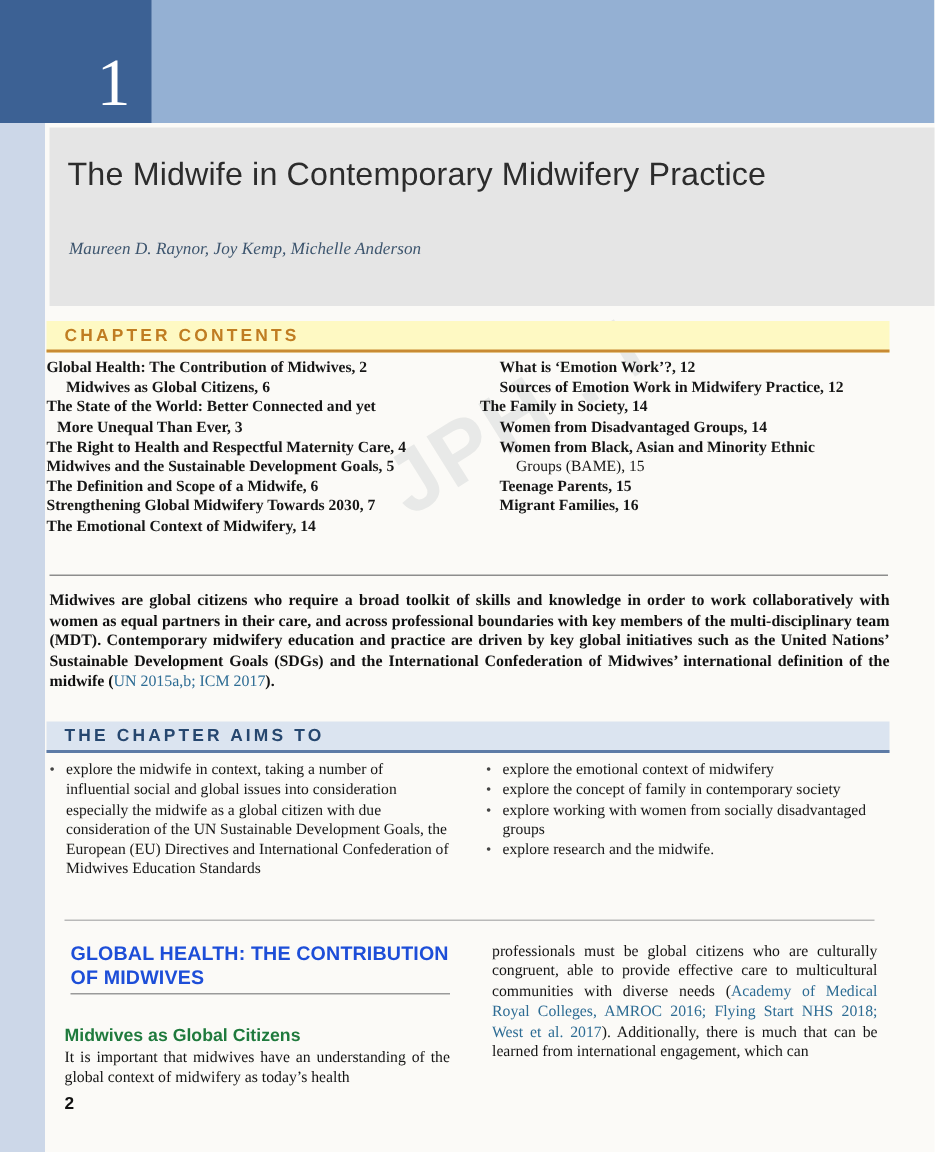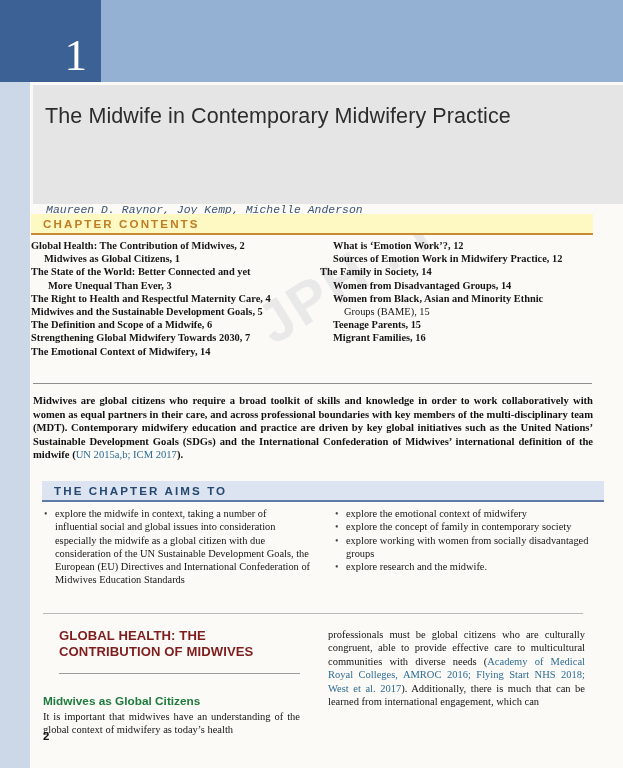--- a/index.html
+++ b/index.html
@@ -79,27 +79,26 @@
     font-size: 21.5px;
     line-height: 26px;
     font-weight: 400;
     color: #2c2c2c;
     letter-spacing: 0.1px;
   }
   .chapter-authors {
     position: absolute;
     left: 13px; top: 75px;
     width: 540px;
-    font-family: Liberation Mono, monospace;
+    font-family: Liberation Serif, serif;
     font-style: italic;
     font-size: 11.4px;
     font-weight: 500;
     color: #3d556e;
     letter-spacing: 0.05px;
-    margin-top: 44px;
   }
 
   
   .watermark {
     position: absolute;
     left: 245px; top: 300px;
     font-family: "Liberation Sans", sans-serif;
     font-size: 58px;
     font-weight: 700;
     color: rgba(110, 120, 135, 0.13);
@@ -138,21 +137,21 @@
   .contents-col.right { padding-left: 8px; }
   .toc-entry {
     font-family: "Liberation Serif", serif;
     font-size: 10.4px;
     line-height: 13.2px;
     color: #161616;
     margin: 0;
   }
   .toc-entry.l1 { font-weight: 700; }
   .toc-entry.l2 { font-weight: 700; padding-left: 13px; }
-  .toc-entry.cont { font-weight: 700; padding-left: 17px; }
+  .toc-entry.cont { font-weight: 700; padding-left: 7px; }
   .toc-entry.cont2 { font-weight: 400; padding-left: 24px; }
 
   .contents-rule {
     position: absolute;
     left: 33px; top: 383px;
     width: 559px;
     height: 1px;
     background: #8d8d8d;
   }
 
@@ -166,21 +165,21 @@
     line-height: 13.6px;
     font-weight: 700;
     text-align: justify;
     color: #121212;
   }
   .cite { color: #2d6c94; font-weight: 400; }
 
   
   .aims-box {
     position: absolute;
-    left: 42px; top: 481px;
+    left: 31px; top: 481px;
     width: 562px;
   }
   .aims-head {
     background: #dbe4f0;
     padding: 3px 0 3px 12px;
     border-bottom: 2px solid #5d7ba6;
     font-family: "Liberation Sans", sans-serif;
     font-size: 11.6px;
     font-weight: 700;
     letter-spacing: 2.1px;
@@ -229,25 +228,25 @@
     display: flex;
   }
   .body-col { width: 50%; box-sizing: border-box; padding-right: 14px; }
   .body-col.right { padding-left: 14px; padding-right: 0; }
 
   .h1-main {
     font-family: "Liberation Sans", sans-serif;
     font-size: 13.1px;
     line-height: 15.5px;
     font-weight: 700;
-    color: #7f1d1d;
+    color: #1d4ed8;
     letter-spacing: 0.1px;
-    margin: 0 0 3px 16px;
+    margin: 0 0 3px 4px;
     border-bottom: 1px solid #9a9a9a;
-    padding-bottom: 14px;
+    padding-bottom: 3px;
   }
   .h2-sub {
     font-family: "Liberation Sans", sans-serif;
     font-size: 11.8px;
     font-weight: 700;
     color: #1f7a3d;
     margin: 20px 0 2px 0;
   }
   .body-p {
     font-family: "Liberation Serif", serif;
@@ -286,21 +285,21 @@
     <div class="chapter-authors">Maureen D. Raynor, Joy Kemp, Michelle Anderson</div>
   </div>
 
   <div class="watermark">JPH . I</div>
 
   <div class="contents-box">
     <div class="contents-head">CHAPTER CONTENTS</div>
     <div class="contents-cols">
       <div class="contents-col left" id="toc-left">
           <div class="toc-entry l1">Global Health: The Contribution of Midwives, 2</div>
-          <div class="toc-entry l2">Midwives as Global Citizens, 1</div>
+          <div class="toc-entry l2">Midwives as Global Citizens, 6</div>
           <div class="toc-entry l1">The State of the World: Better Connected and yet</div>
           <div class="toc-entry cont">More Unequal Than Ever, 3</div>
           <div class="toc-entry l1">The Right to Health and Respectful Maternity Care, 4</div>
           <div class="toc-entry l1">Midwives and the Sustainable Development Goals, 5</div>
           <div class="toc-entry l1">The Definition and Scope of a Midwife, 6</div>
           <div class="toc-entry l1">Strengthening Global Midwifery Towards 2030, 7</div>
           <div class="toc-entry l1">The Emotional Context of Midwifery, 14</div>
         </div>
       <div class="contents-col right" id="toc-right">
           <div class="toc-entry l2">What is ‘Emotion Work’?, 12</div>

